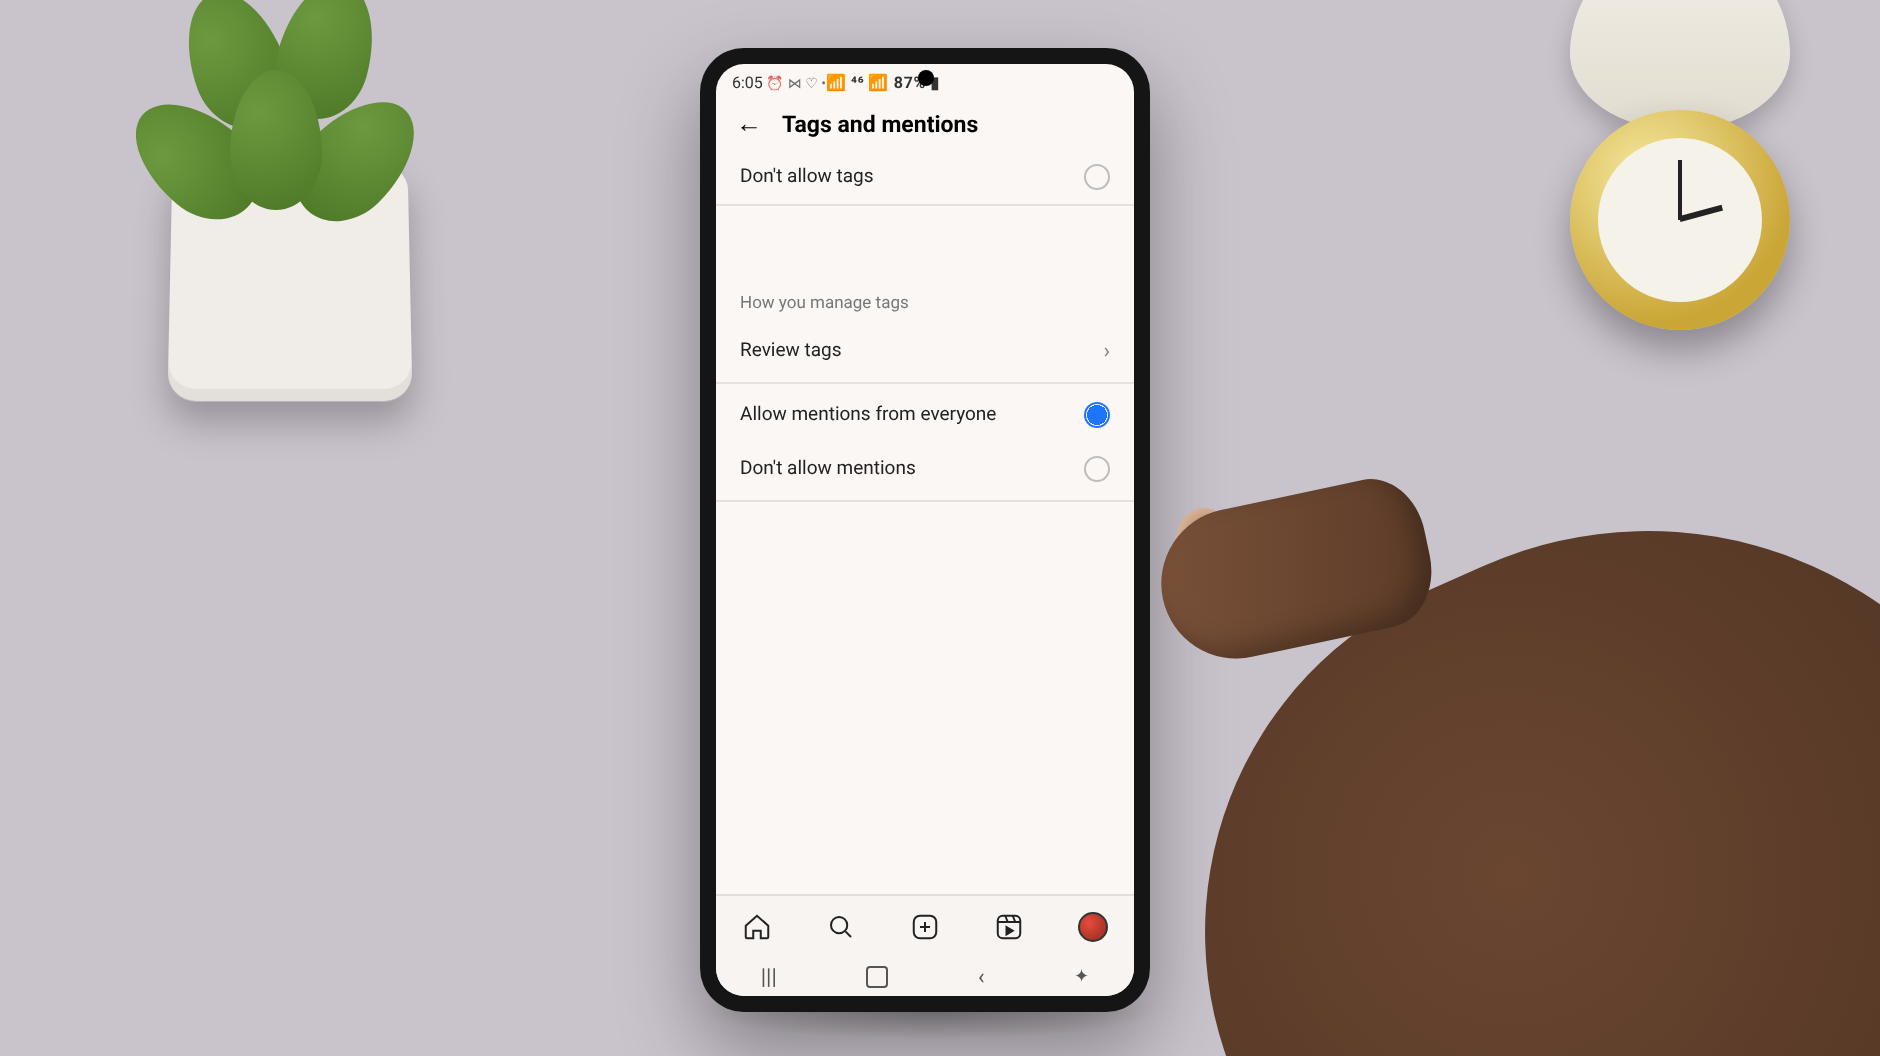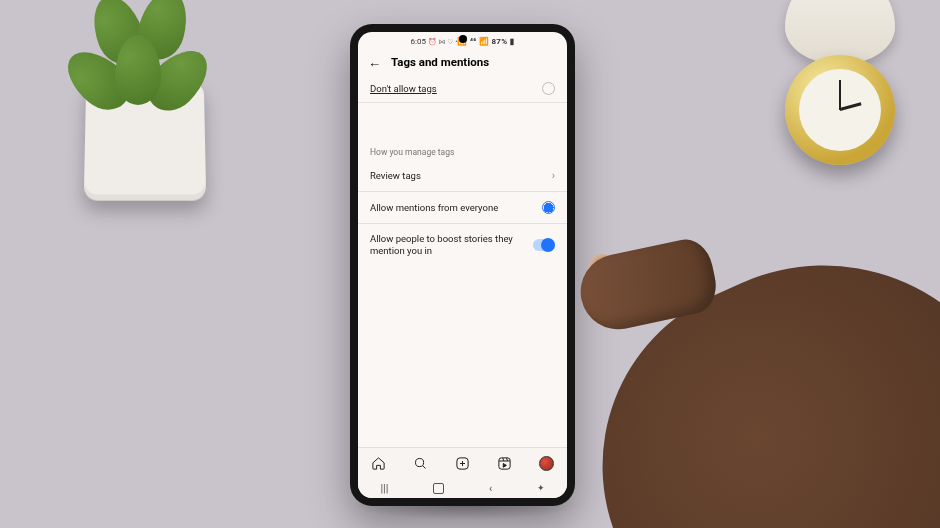--- a/index.html
+++ b/index.html
@@ -122,21 +122,21 @@
     width: 8px;
     height: 8px;
     background: #000;
     border-radius: 50%;
     z-index: 5;
   }
 
   .status-bar {
     height: 16px;
     display: flex;
-    justify-content: center;
+    justify-content: flex-start;
     align-items: center;
     font-size: 8px;
     padding: 1px 8px 0 8px;
     color: #333;
   }
   .status-right { letter-spacing: .3px; font-weight: bold; }
 
   .header {
     display: flex;
     align-items: center;
@@ -159,21 +159,21 @@
     color: #222;
     line-height: 1.25;
   }
 
   .row {
     display: flex;
     align-items: center;
     justify-content: space-between;
     padding: 7px 12px;
   }
-  .row.tight { padding-top: 5px; padding-bottom: 5px; text-decoration: underline; }
+  .row.tight { padding-top: 5px; padding-bottom: 5px; }
   .subtext {
     font-size: 7.5px;
     color: #7c7c7c;
     padding: 0 12px 8px 12px;
     line-height: 1.3;
   }
   .section-label {
     font-size: 8.5px;
     color: #777;
     padding: 8px 12px 4px 12px;
@@ -375,28 +375,28 @@
 
       <div class="divider"></div>
 
 
       <div class="row">
         <span>Allow mentions from everyone</span>
         <span class="radio selected"></span>
       </div>
 
 
+      <div class="row">
+        <span>Don't allow mentions</span>
+        <span class="radio"></span>
+      </div>
 
 
       <div class="divider"></div>
 
-      <div class="row">
-        <span style="max-width:150px">Allow people to boost stories they mention you in</span>
-        <span class="toggle on"></span>
-      </div>
 
     </div>
 
     <div class="tabbar">
       <span class="ticon">
         <svg viewBox="0 0 24 24">
             <path d="M3 11 12 3l9 8v9a1 1 0 0 1-1 1h-5v-6H9v6H4a1 1 0 0 1-1-1z"></path>
           </svg>
       </span>
       <span class="ticon">

